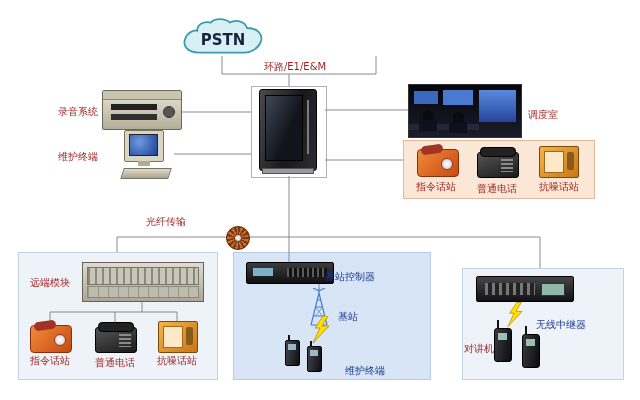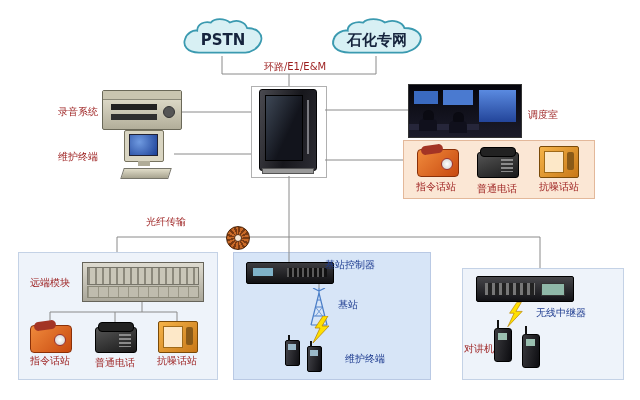--- a/index.html
+++ b/index.html
@@ -1,21 +1,21 @@
 <!DOCTYPE html>
 <html><head>
 <meta charset="utf-8">
 <style>
   html,body{margin:0;padding:0;background:#fff;}
   #canvas{position:relative;width:640px;height:400px;background:#ffffff;overflow:hidden;
           font-family:"DejaVu Sans","Liberation Sans",sans-serif;}
   #wires{position:absolute;left:0;top:0;z-index:3;pointer-events:none;}
 
   .lbl{position:absolute;font-size:10px;font-weight:normal;white-space:nowrap;z-index:5;}
-  .red{color:#9b1c1c;} .navy{color:#1c3a8f;}
+  .red{color:#9b1c1c;} .navy{color:#1c3a8f;margin-top:12px;}
   .ctr{text-align:center;}
 
   .box{position:absolute;z-index:1;}
   .frame{position:absolute;background:#fff;border:1px solid #b0b0b0;z-index:2;}
   .dev{position:absolute;z-index:4;}
 
   
   .cloud{position:absolute;z-index:4;}
   .cloud svg{position:absolute;left:0;top:0;width:100%;height:100%;}
   .cloud-lbl{position:absolute;left:50%;top:54%;transform:translate(-50%,-50%);
@@ -143,26 +143,20 @@
              M142 300 V312 M50 312 H177 M50 312 V325 M115 312 V327 M177 312 V321
              M319 282 V288" stroke="#8a8a8a" stroke-width="1" fill="none"></path>
   </svg>
 
   <div class="cloud" style="left:180px;top:18px;width:86px;height:40px;">
     <svg viewBox="0 0 100 44" preserveAspectRatio="none">
       <path d="M22 38 C8 38 3 30 6 23 C8 16 16 13 20 14 C20 7 28 3 36 5 C40 0 52 0 58 5 C66 1 76 4 78 11 C90 11 97 18 94 26 C91 34 82 38 76 38 Z" fill="#d8f0f4" stroke="#3b9ab0" stroke-width="2"></path>
     </svg>
     <span class="cloud-lbl">PSTN</span>
   </div>
-  <div class="cloud" style="left:328px;top:18px;width:98px;height:40px;">
-    <svg viewBox="0 0 100 44" preserveAspectRatio="none">
-      <path d="M22 38 C8 38 3 30 6 23 C8 16 16 13 20 14 C20 7 28 3 36 5 C40 0 52 0 58 5 C66 1 76 4 78 11 C90 11 97 18 94 26 C91 34 82 38 76 38 Z" fill="#d8f0f4" stroke="#3b9ab0" stroke-width="2"></path>
-    </svg>
-    <span class="cloud-lbl">石化专网</span>
-  </div>
 
   <span class="lbl red ctr" style="left:240px;top:60px;width:110px;">环路/E1/E&amp;M</span>
 
   <div class="cabinet" style="left:259px;top:89px;">
     <div class="door"></div>
     <div class="handle"></div>
     <div class="base"></div>
   </div>
 
   <span class="lbl red" style="left:58px;top:105px;">录音系统</span>

